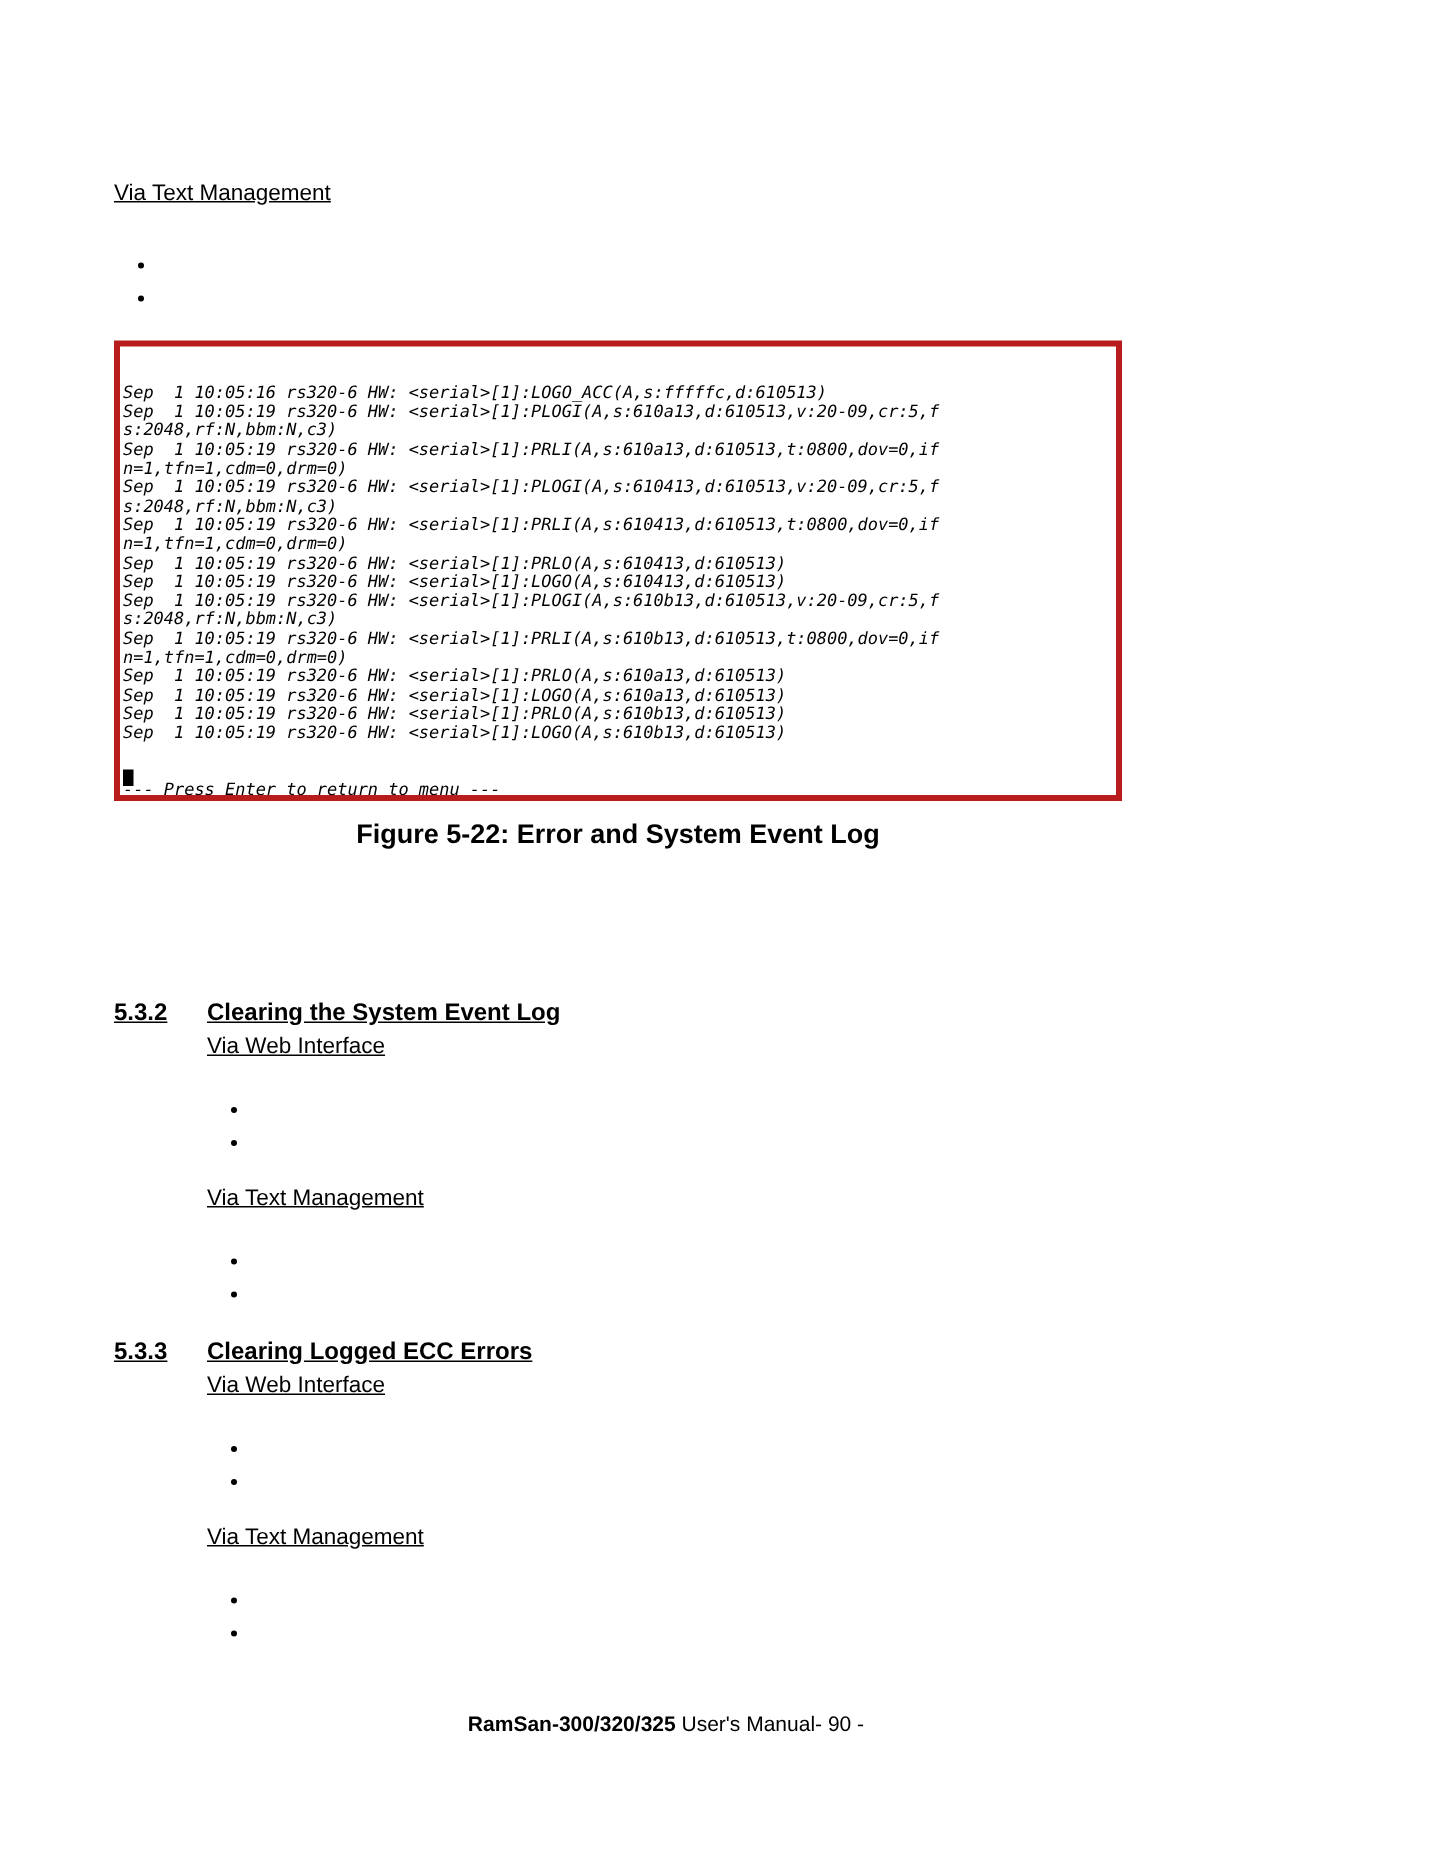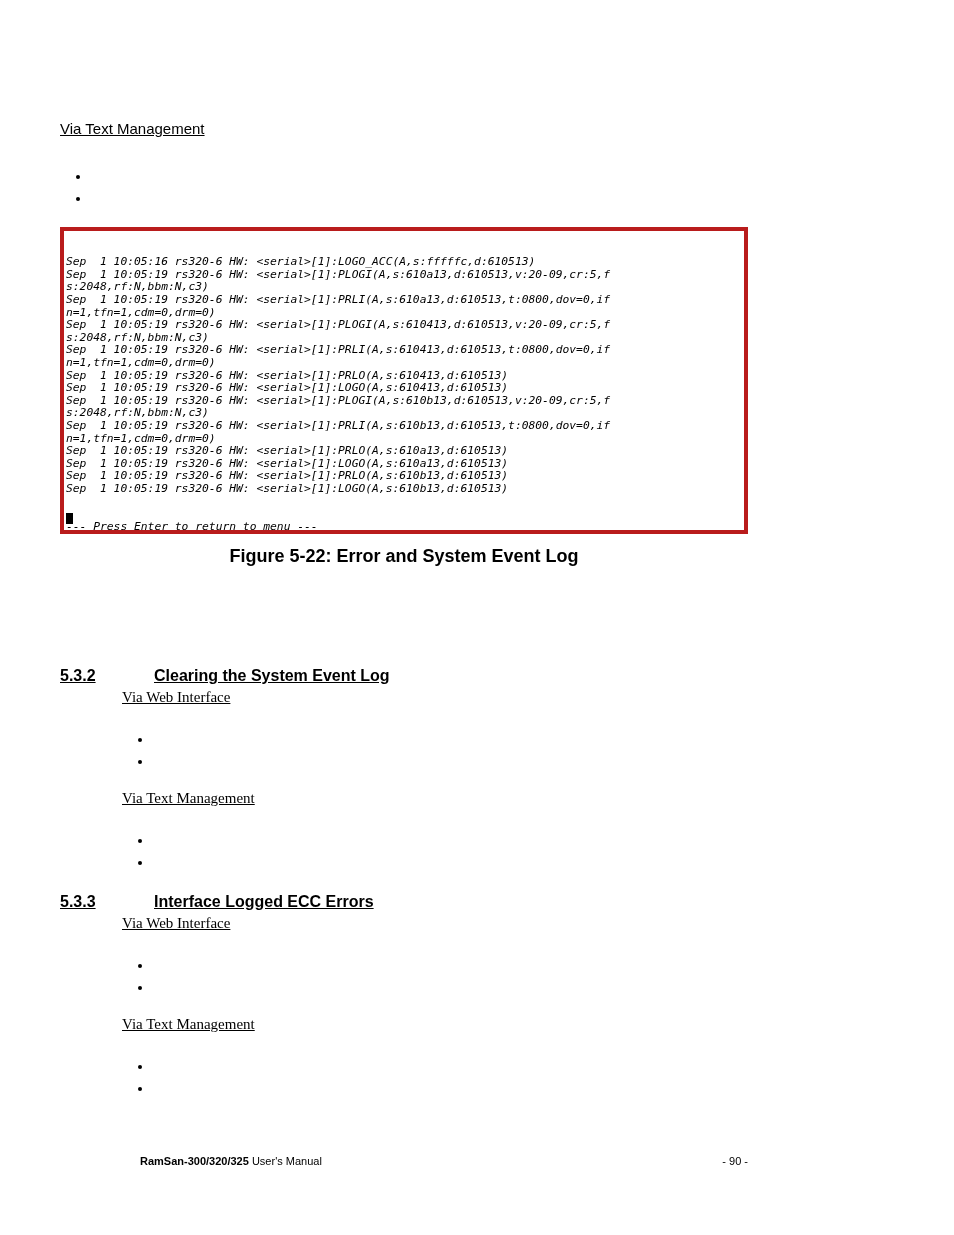--- a/index.html
+++ b/index.html
@@ -10,25 +10,24 @@
     height: 1235px;
     background: #fff;
     font-family: "Arial", "Helvetica", sans-serif;
     color: #000;
   }
   .page {
     position: relative;
     width: 888px;
     height: 1235px;
     box-sizing: border-box;
-    padding: 110px 140px 80px 60px;
+    padding: 110px 140px 80px 76px;
   }
   .content {
     margin-left: 130px;
-    font-family: Liberation Serif, serif;
   }
   .via-heading {
     text-decoration: underline;
     font-size: 15px;
     margin-top: 10px;
     margin-bottom: 28px;
   }
   ul.bullets {
     list-style: disc;
     margin: 0 0 18px 30px;
@@ -81,33 +80,32 @@
     text-decoration: underline;
   }
   .section-num {
     width: 62px;
     font-weight: bold;
     font-size: 16px;
   }
   .section-title {
     font-weight: bold;
     font-size: 16px;
-    margin-left: 32px;
   }
   .section-block {
     margin-bottom: 20px;
   }
   .footer {
     position: absolute;
-    bottom: 68px;
+    bottom: 78px;
     left: 140px;
     right: 140px;
     display: flex;
-    justify-content: space-between;
-    font-size: 11px;
+    justify-content: center;
+    font-size: 14px;
   }
   .footer .left strong { font-weight: bold; }
 </style>
 </head>
 <body>
 
 <div class="page">
 
   <div class="section-block">
     <div class="via-heading">Via Text Management</div>
@@ -159,21 +157,21 @@
       <ul class="bullets">
         <li>&nbsp;</li>
         <li>&nbsp;</li>
       </ul>
     </div>
   </div>
 
   <div class="section-block">
     <div class="section-row">
       <div class="section-num">5.3.3</div>
-      <div class="section-title">Interface Logged ECC Errors</div>
+      <div class="section-title">Clearing Logged ECC Errors</div>
     </div>
     <div class="content" style="margin-left:62px;">
       <div class="via-heading" style="margin-top:4px;margin-bottom:22px;">Via Web Interface</div>
       <ul class="bullets">
         <li>&nbsp;</li>
         <li>&nbsp;</li>
       </ul>
       <div class="via-heading" style="margin-bottom:22px;">Via Text Management</div>
       <ul class="bullets">
         <li>&nbsp;</li>

